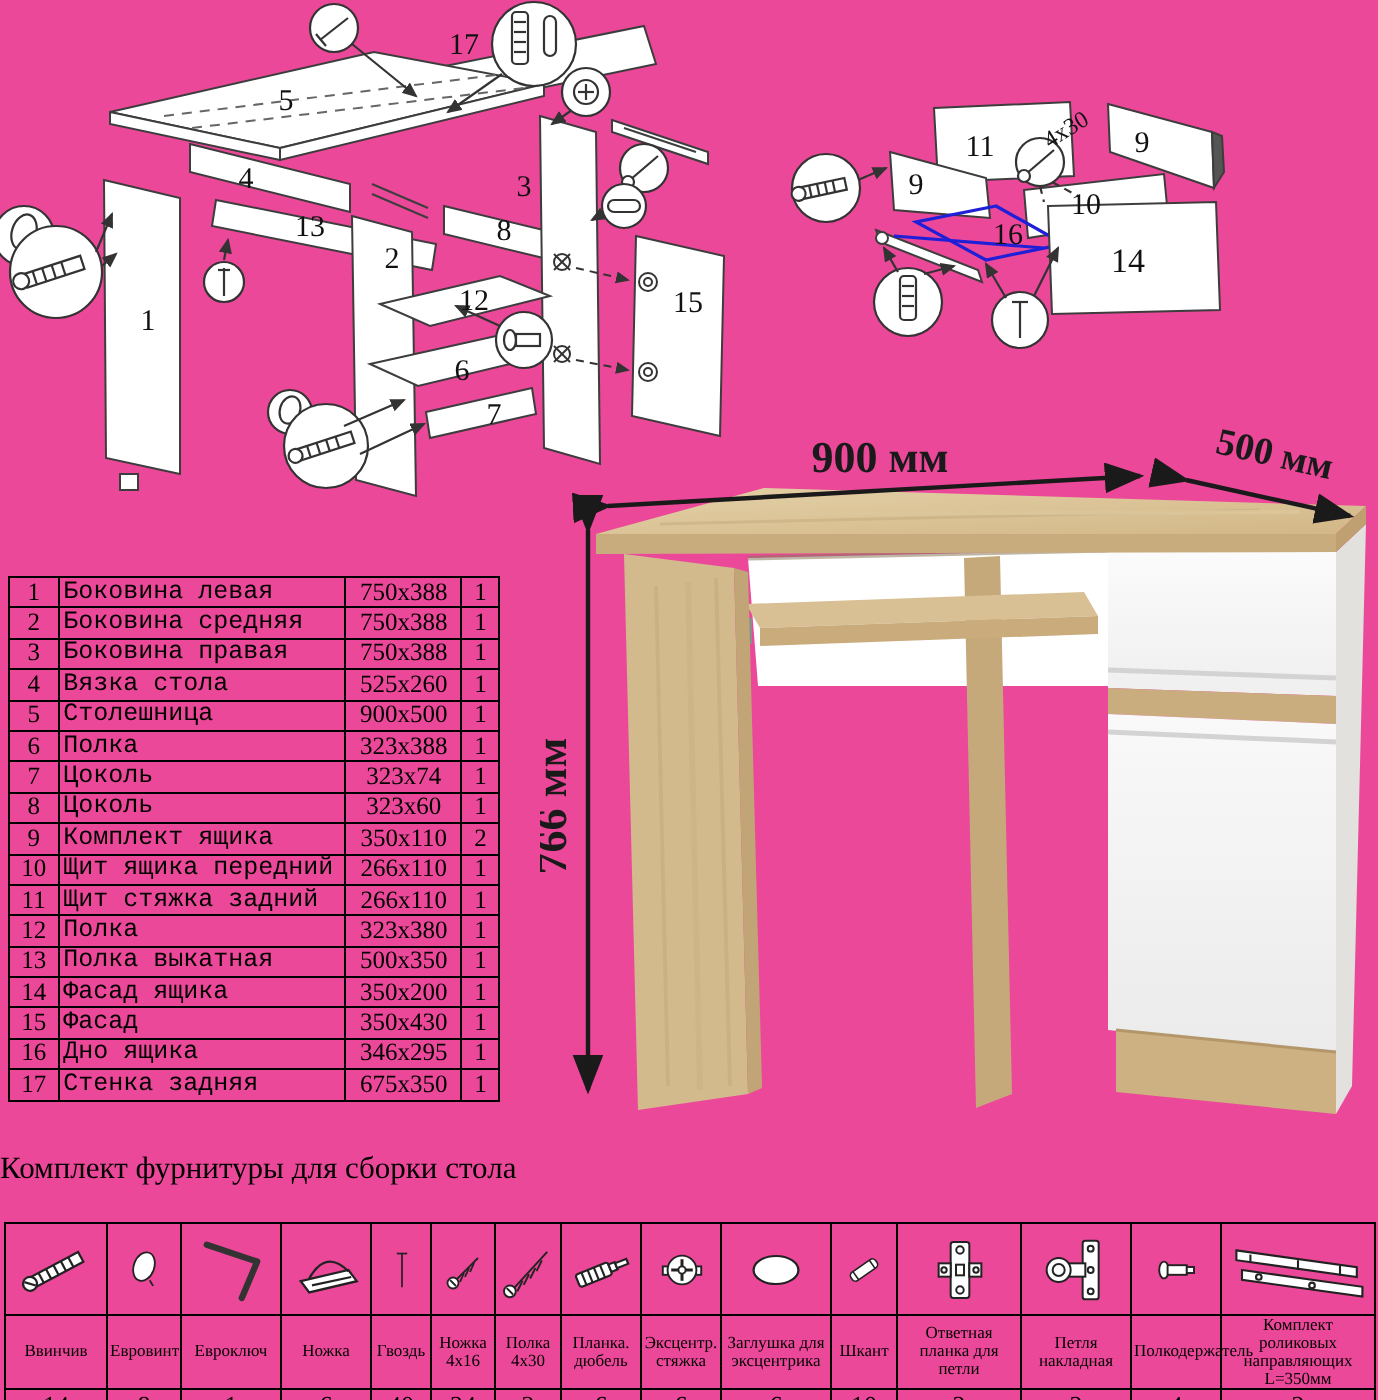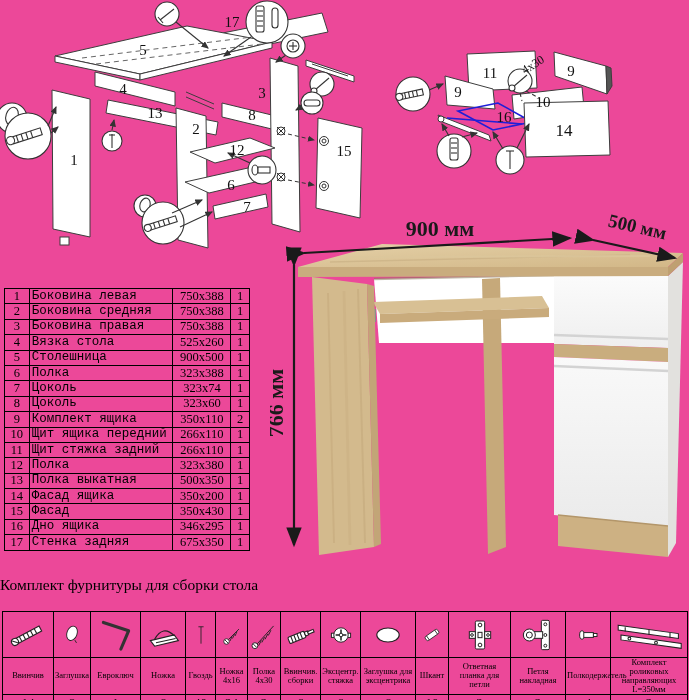--- a/index.html
+++ b/index.html
@@ -572,27 +572,27 @@
               <line x1="50" y1="23" x2="50" y2="30"></line>
               <line x1="80" y1="27" x2="80" y2="34"></line>
         <polygon points="10,30 96,42 96,49 10,37"></polygon>
               <circle cx="22" cy="35" r="2"></circle>
               <circle cx="60" cy="41" r="2"></circle>
             </svg>
           </td>
     </tr>
     <tr class="labels">
       <td>Ввинчив</td>
-      <td>Заглушка</td>
+      <td>Евровинт</td>
       <td>Евроключ</td>
       <td>Ножка</td>
       <td>Гвоздь</td>
       <td>Ножка 4x16</td>
       <td>Полка 4x30</td>
-      <td>Ввинчив. сборки</td>
+      <td>Планка. дюбель</td>
       <td>Эксцентр. стяжка</td>
       <td>Заглушка для эксцентрика</td>
       <td>Шкант</td>
       <td>Ответная планка для петли</td>
       <td>Петля накладная</td>
       <td>Полкодержатель</td>
       <td>Комплект роликовых направляющих L=350мм</td>
     </tr>
     <tr class="qty">
       <td>14</td>

